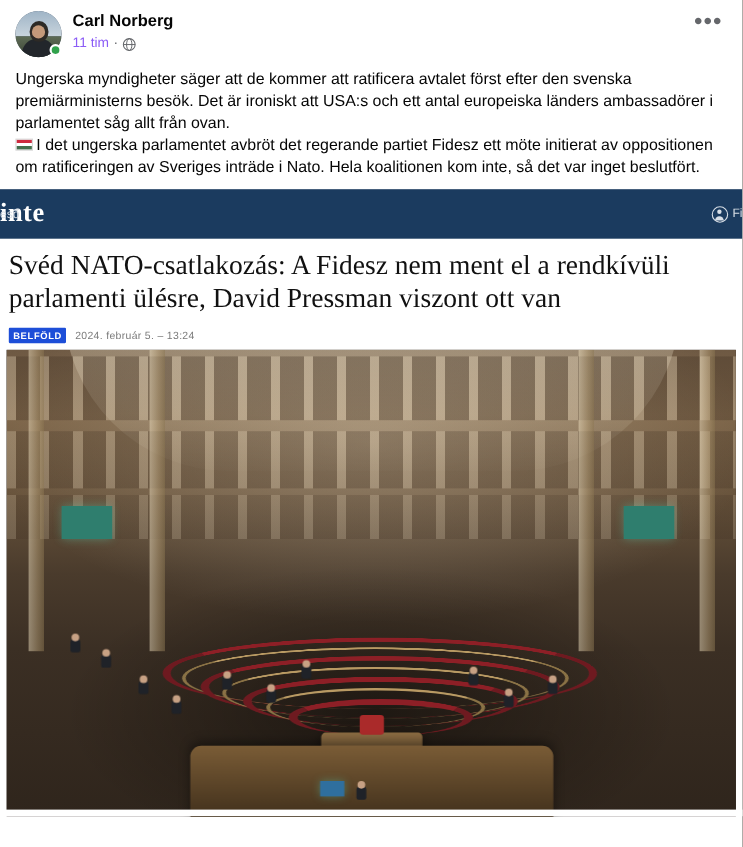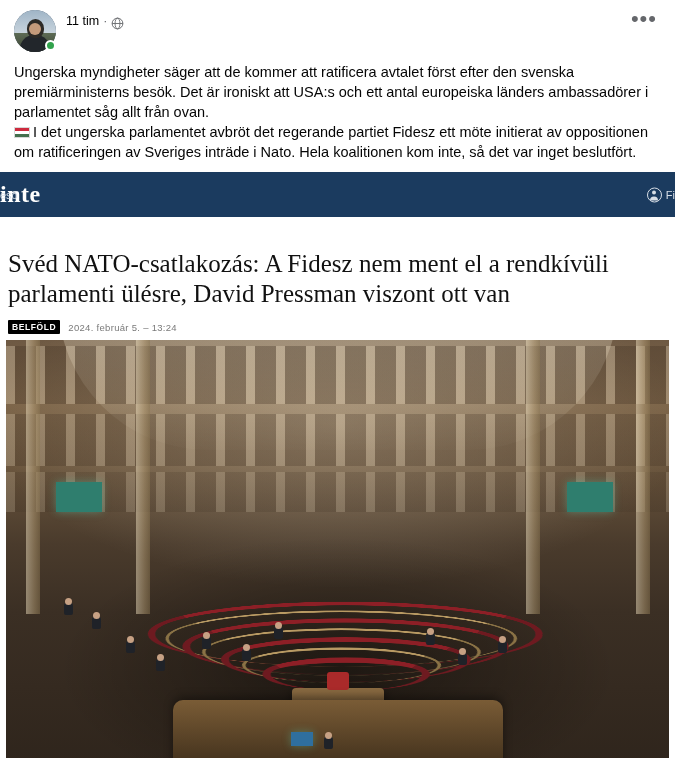--- a/index.html
+++ b/index.html
@@ -105,21 +105,21 @@
     line-height: 18px;
   }
   .meta-row {
     display: flex;
     align-items: center;
     gap: 4px;
     margin-top: 3px;
   }
   .meta-time {
     font-size: 12.5px;
-    color: #000000;
+    color: #8b5cf6;
     line-height: 14px;
   }
   .meta-sep {
     font-size: 12.5px;
     color: #65676b;
     line-height: 14px;
   }
   .globe-icon {
     display: inline-block;
     width: 13px;
@@ -227,38 +227,37 @@
     left: 50%;
     bottom: 1px;
     width: 8px;
     height: 4px;
     margin-left: -4px;
     border-radius: 4px 4px 0 0;
     background: #d7dee6;
   }
   .article-head {
     padding: 10px 8px 4px 8px;
-    margin-top: 22px;
   }
   .article-title {
     font-family: "Liberation Serif", serif;
     font-size: 25px;
     line-height: 30px;
     color: #111111;
     font-weight: normal;
     margin: 0;
   }
   .article-meta {
     display: flex;
     align-items: center;
     gap: 8px;
     padding: 7px 8px 6px 8px;
   }
   .section-badge {
-    background: #000000;
+    background: #1d4ed8;
     color: #ffffff;
     font-size: 8.5px;
     font-weight: bold;
     letter-spacing: 0.6px;
     padding: 2px 4px;
     border-radius: 1px;
     line-height: 10px;
   }
   .article-date {
     font-size: 9.5px;
@@ -420,20 +419,21 @@
         <div class="bg-sky"></div>
         <div class="bg-ground"></div>
         <div class="body"></div>
         <div class="head"></div>
         <div class="face"></div>
       </div>
       <div class="online-dot"></div>
     </div>
 
     <div class="header-text">
+      <div class="author-name">Carl Norberg</div>
       <div class="meta-row">
         <span class="meta-time">11 tim</span>
         <span class="meta-sep">·</span>
         <span class="globe-icon">
           <svg viewBox="0 0 16 16" width="13" height="13" aria-hidden="true">
             <circle cx="8" cy="8" r="6.6" fill="none" stroke="#65676b" stroke-width="1.2"></circle>
             <ellipse cx="8" cy="8" rx="3" ry="6.6" fill="none" stroke="#65676b" stroke-width="1.1"></ellipse>
             <line x1="1.4" y1="8" x2="14.6" y2="8" stroke="#65676b" stroke-width="1.1"></line>
           </svg>
         </span>

